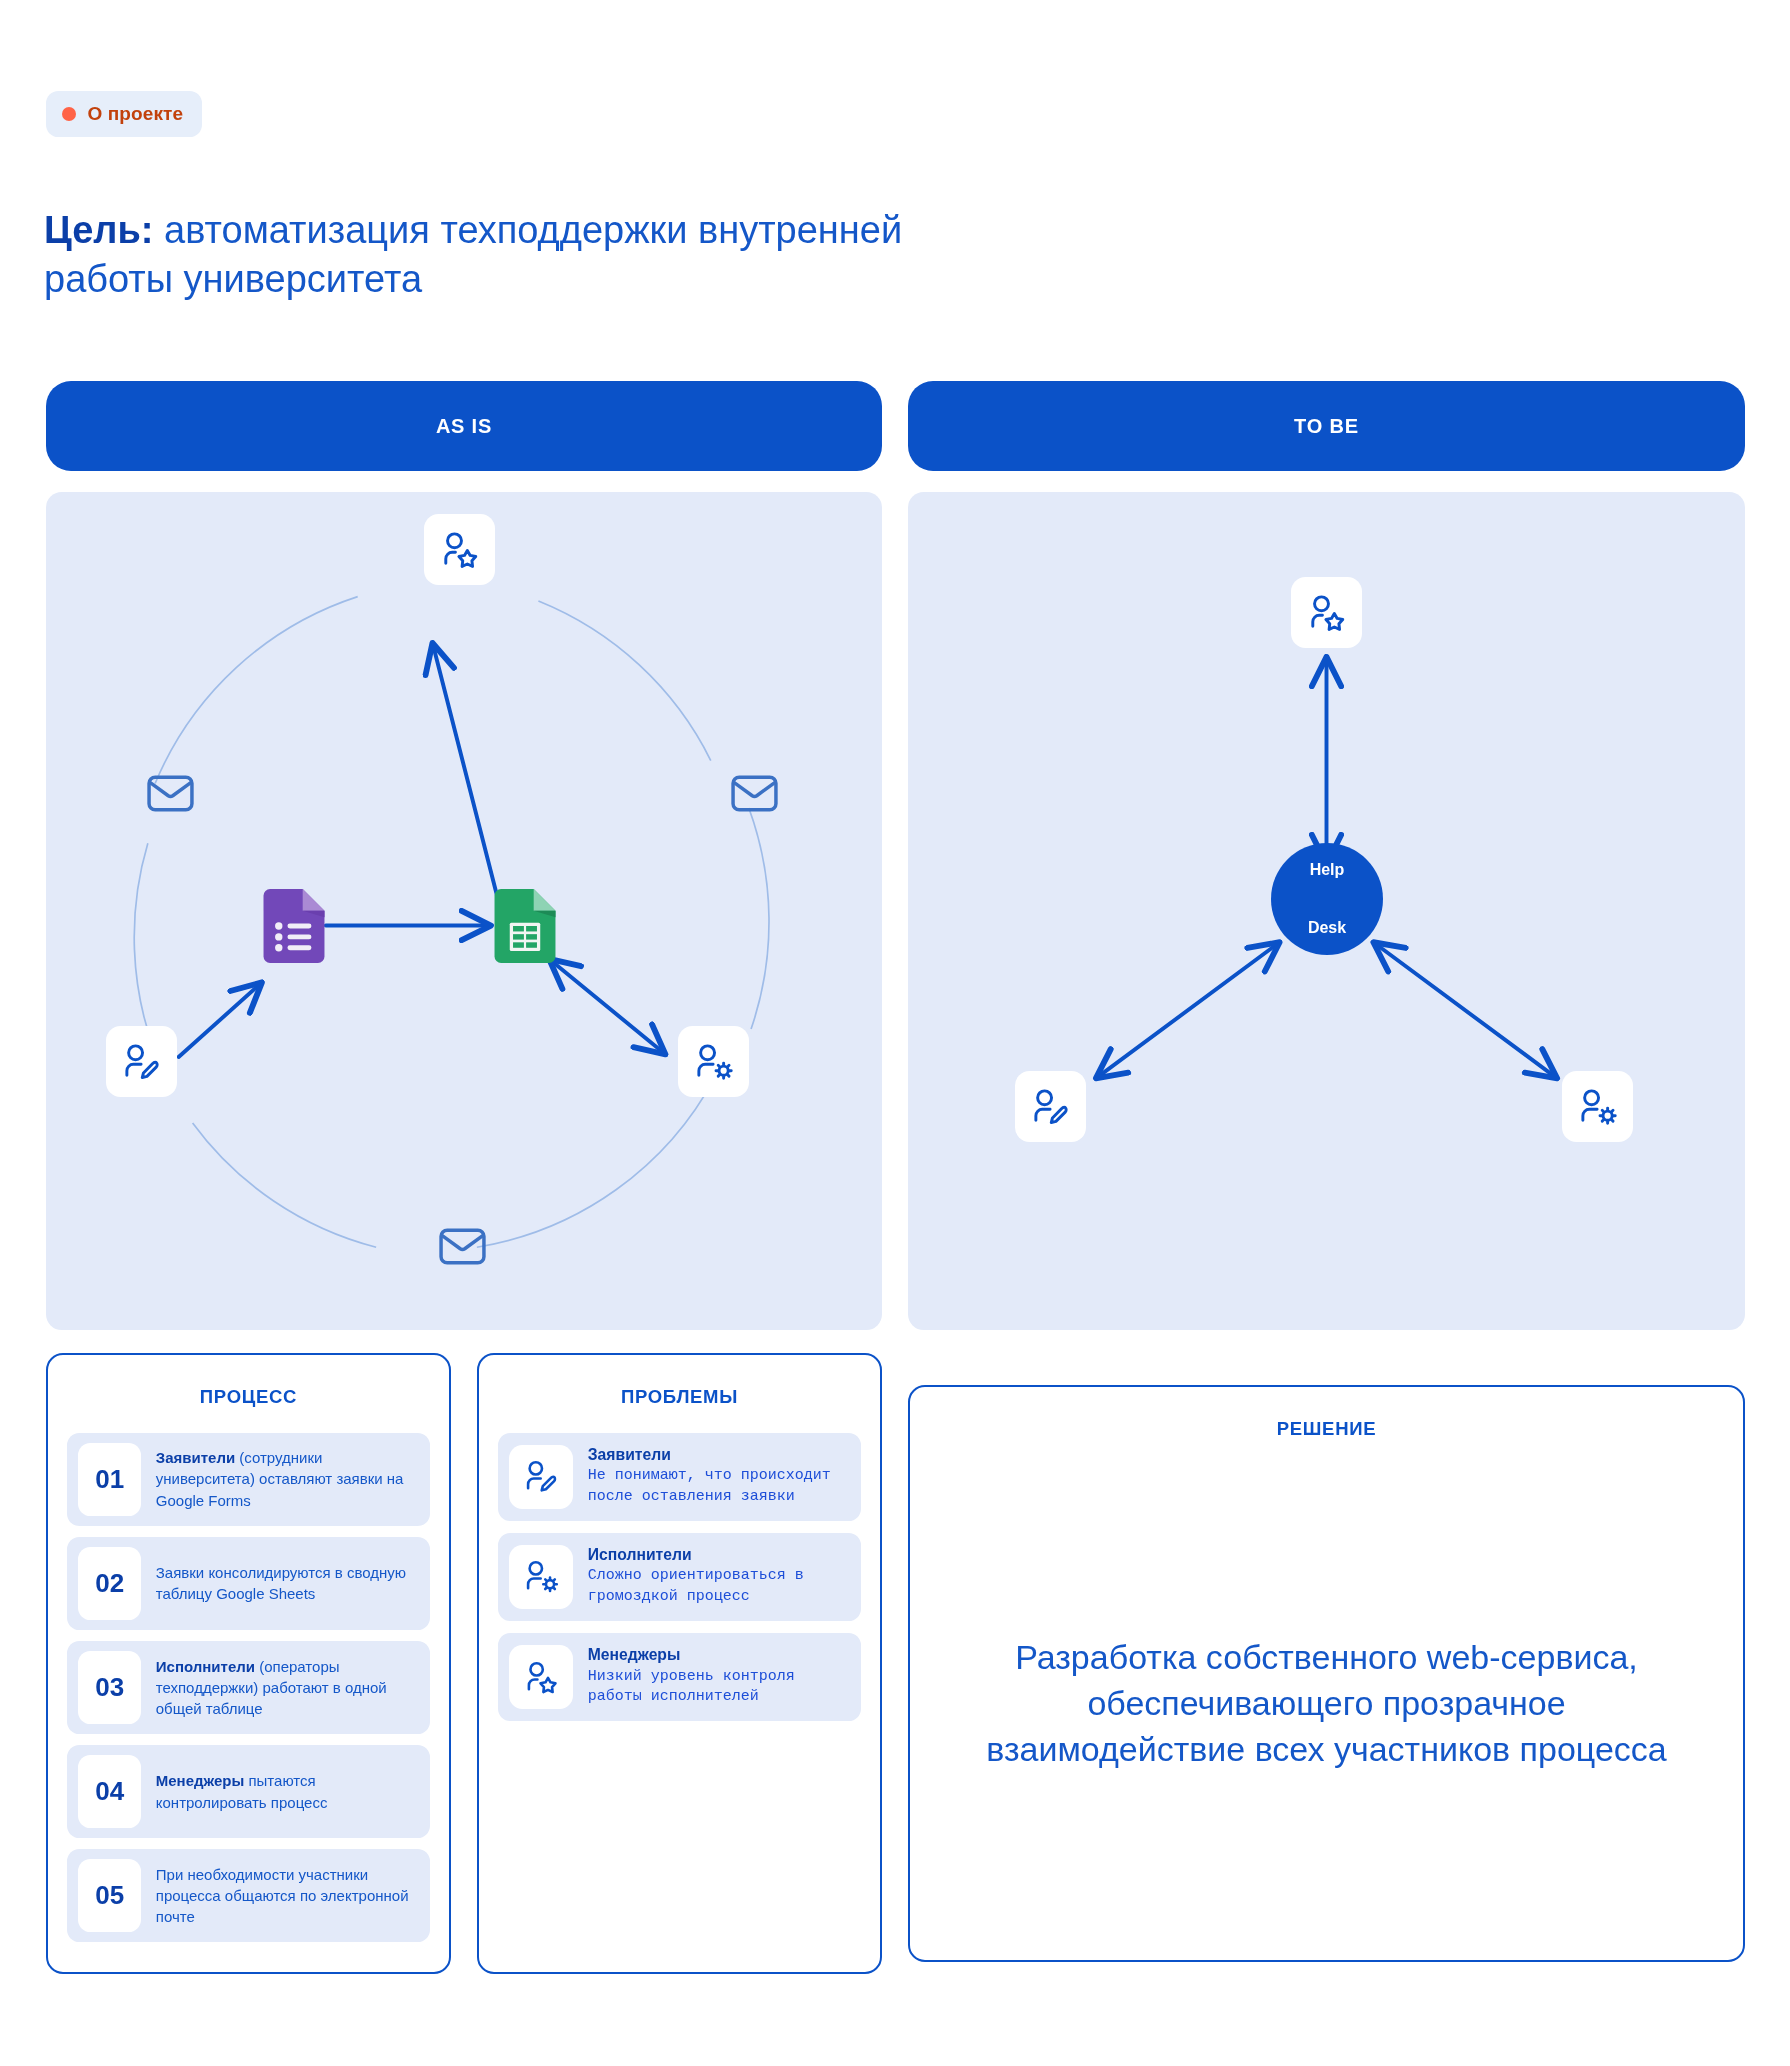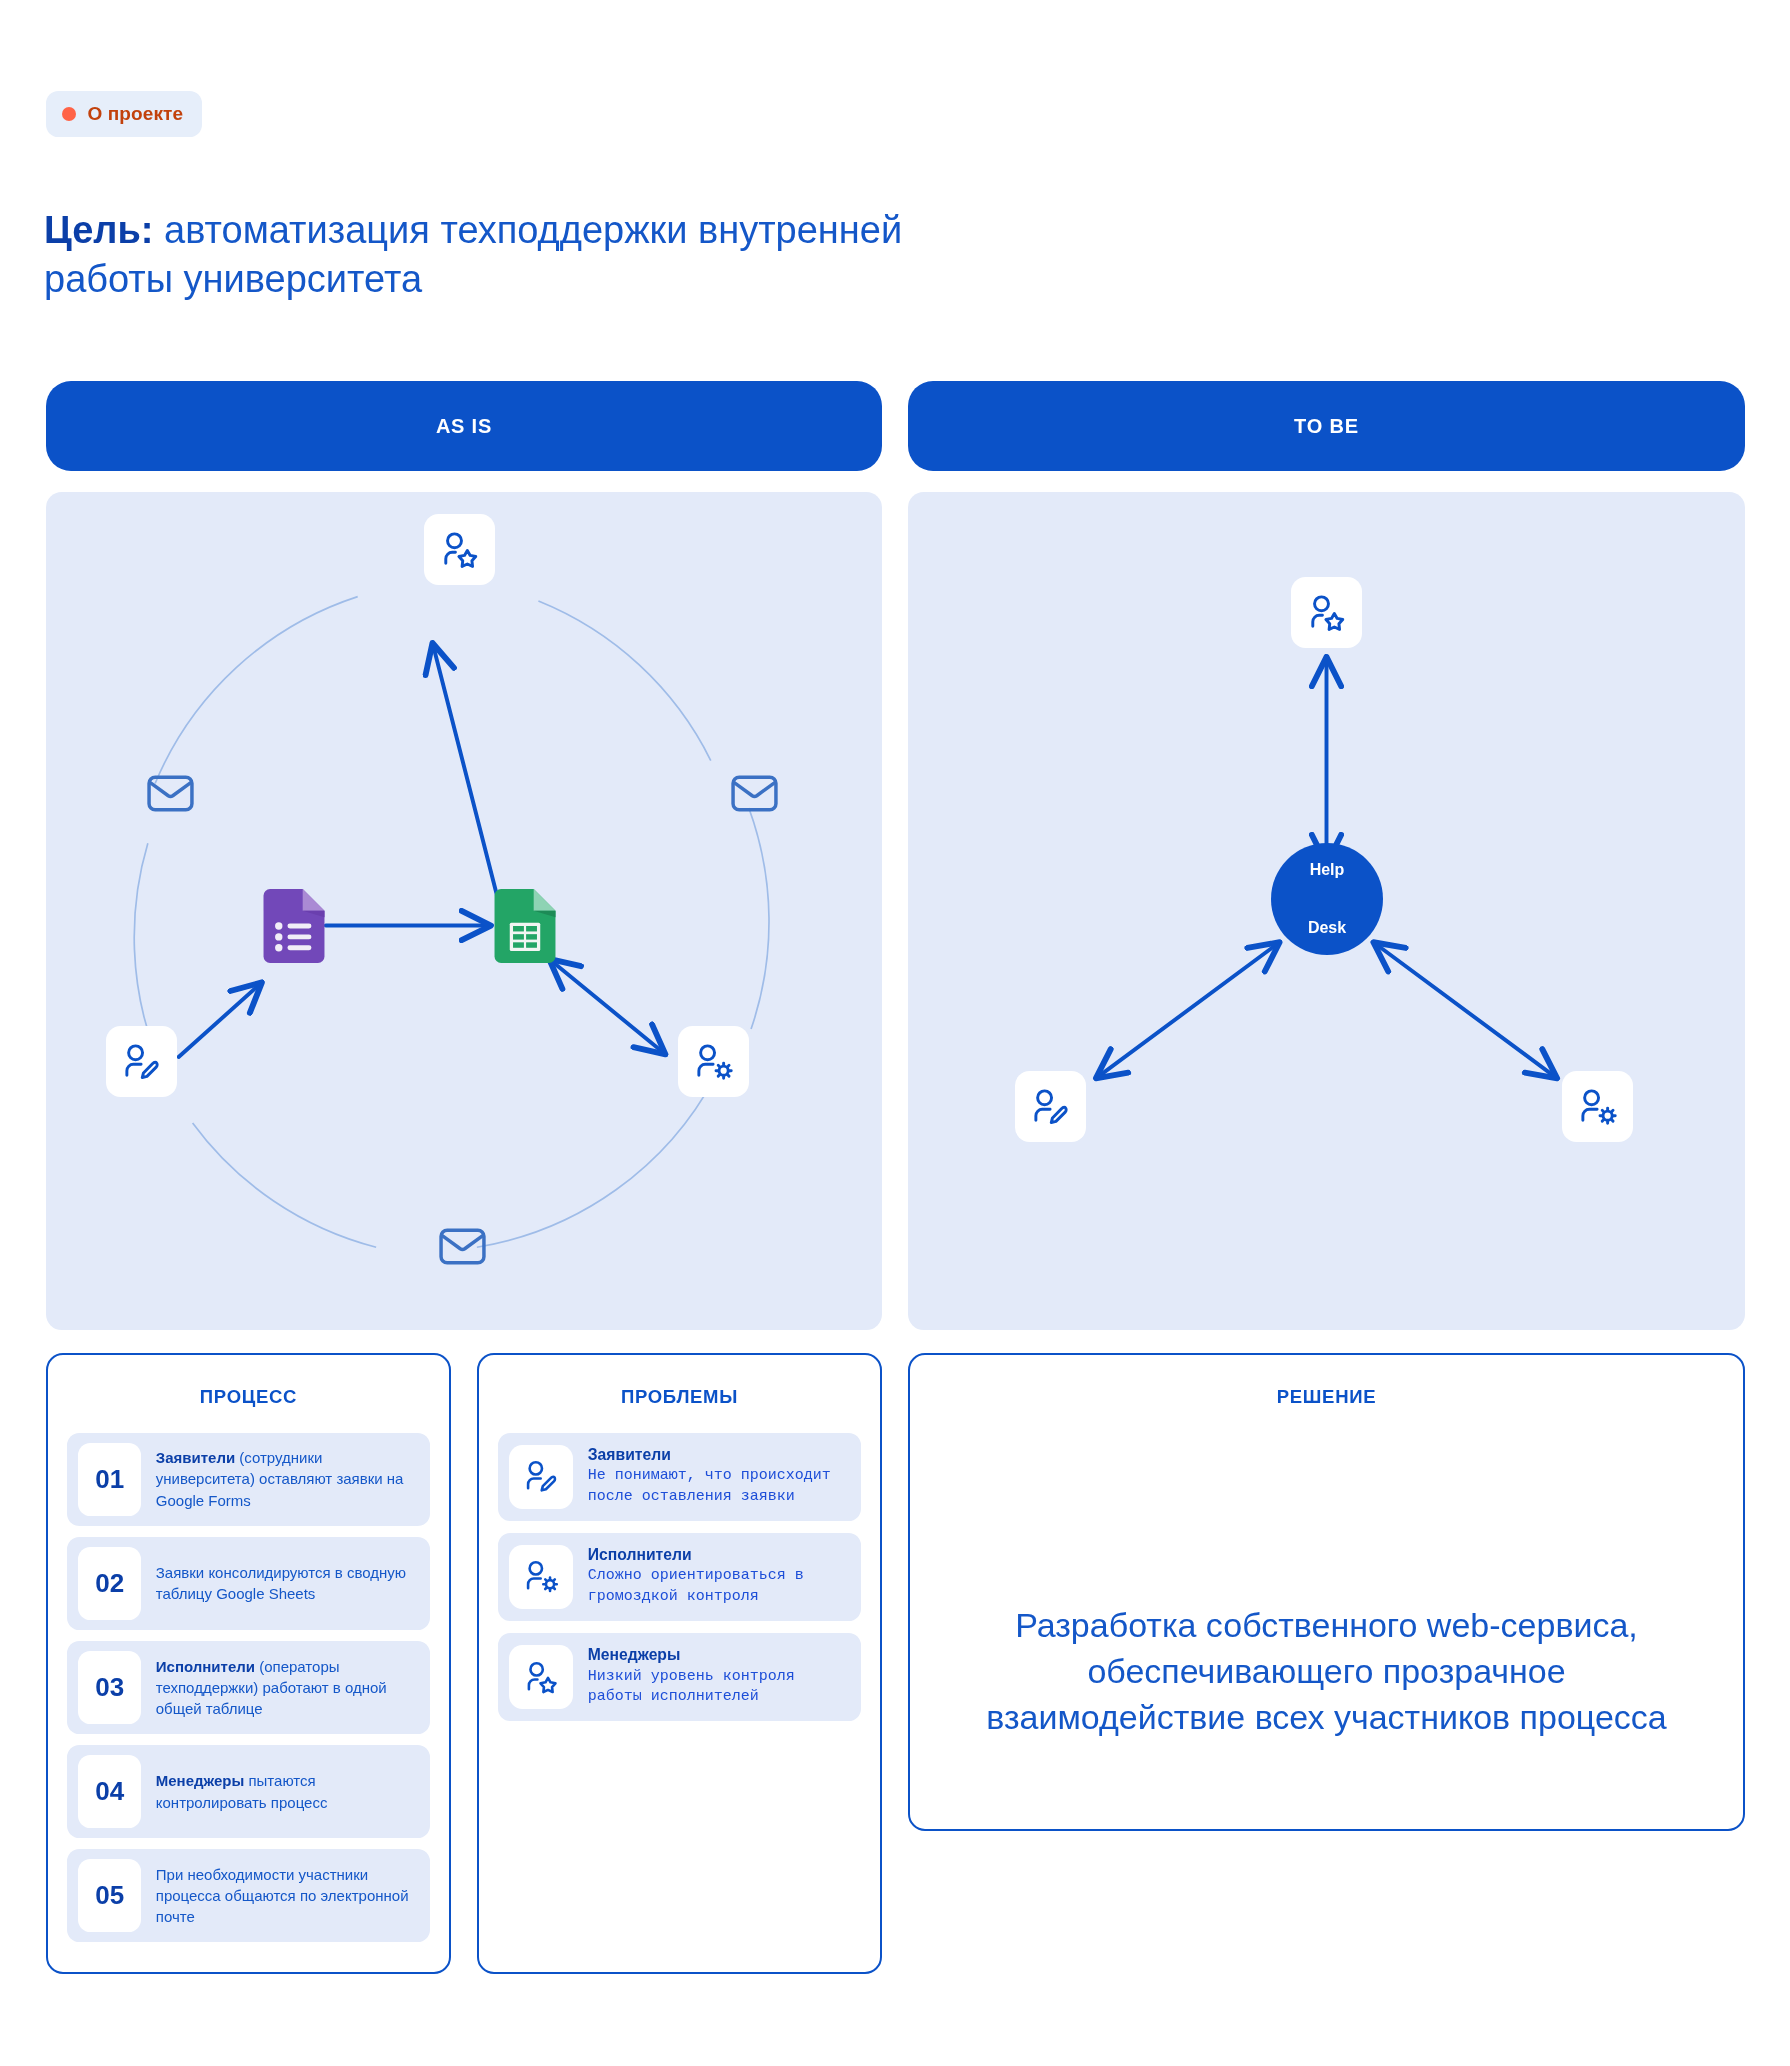--- a/index.html
+++ b/index.html
@@ -87,21 +87,21 @@
 
   
   .card {
     position: absolute; top: 1353px;
     border: 2.2px solid #0b52c8; border-radius: 17px;
     background: #ffffff;
     padding-top: 31px;
   }
   #card-process  { left: 46px;  width: 405px;  height: 621px; }
   #card-problems { left: 477px; width: 405px;  height: 621px; }
-  #card-solution { left: 908px; width: 837px; height: 478px; }
+  #card-solution { left: 908px; width: 837px; height: 577px; margin-top: 32px; }
 
   .card-title {
     text-align: center;
     font-size: 18.5px; font-weight: 700; letter-spacing: 0.7px;
     color: #0b52c8;
   }
 
   .card-list { margin-top: 24.6px; padding: 0 19px; }
 
   
@@ -386,21 +386,21 @@
         <div class="qrow-icon">
           <svg viewBox="0 0 48 48" fill="none" stroke="#0b52c8" stroke-width="3.2" stroke-linecap="round" stroke-linejoin="round">
             <circle cx="17" cy="14" r="7.6"></circle>
             <path d="M7.5 38.5v-5a7 7 0 0 1 7-7H23"></path>
             <circle cx="34.5" cy="33.5" r="5"></circle>
             <path d="M34.5 25.2v2.1M34.5 39.7v2.1M26.2 33.5h2.1M40.7 33.5h2.1M28.6 27.6l1.5 1.5M38.9 37.9l1.5 1.5M40.4 27.6l-1.5 1.5M30.1 37.9l-1.5 1.5"></path>
           </svg>
         </div>
         <div class="qrow-body">
           <div class="qrow-title">Исполнители</div>
-          <div class="qrow-desc">Сложно ориентироваться в громоздкой контроля</div>
+          <div class="qrow-desc">Сложно ориентироваться в громоздкой процесс</div>
         </div>
       </div>
 
       <div class="qrow">
         <div class="qrow-icon">
           <svg viewBox="0 0 48 48" fill="none" stroke="#0b52c8" stroke-width="3.2" stroke-linecap="round" stroke-linejoin="round">
             <circle cx="18" cy="14" r="7.6"></circle>
             <path d="M8.5 38.5v-5a7 7 0 0 1 7-7h3.5"></path>
             <path d="M32 24.5l3.1 5.4 6.1 1.2-4.2 4.6.7 6.2-5.7-2.6-5.7 2.6.7-6.2-4.2-4.6 6.1-1.2z"></path>
           </svg>

